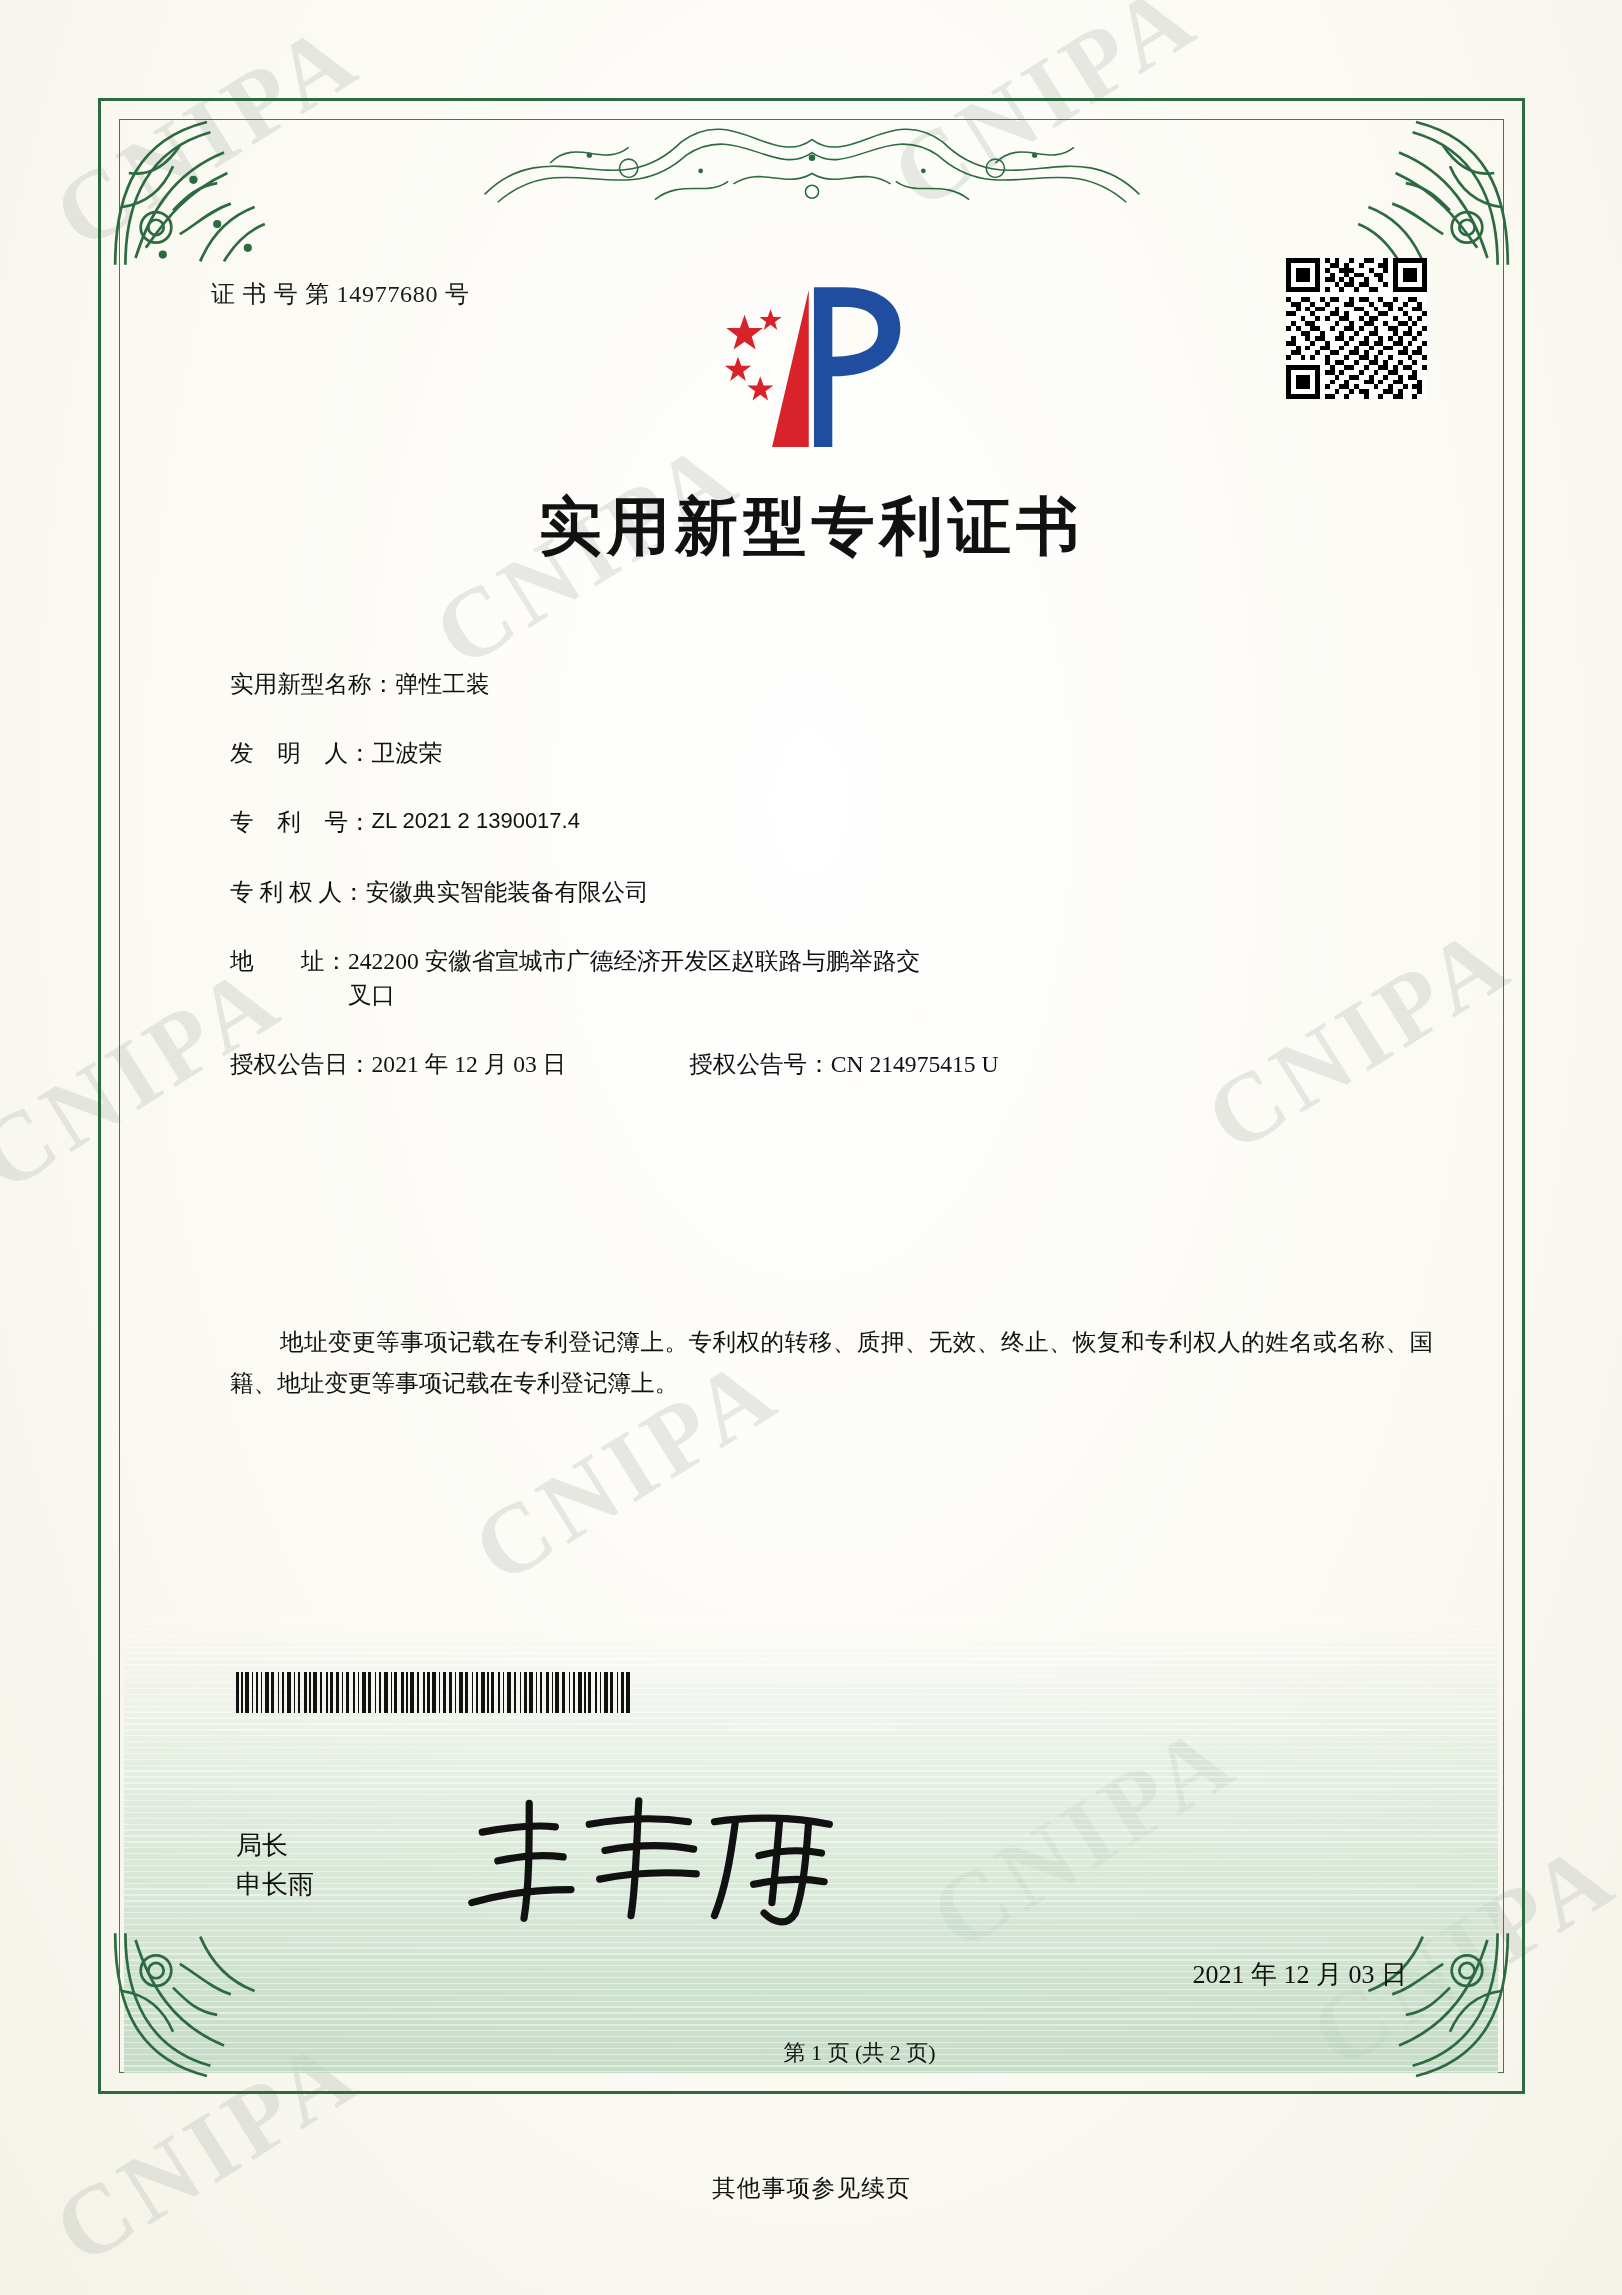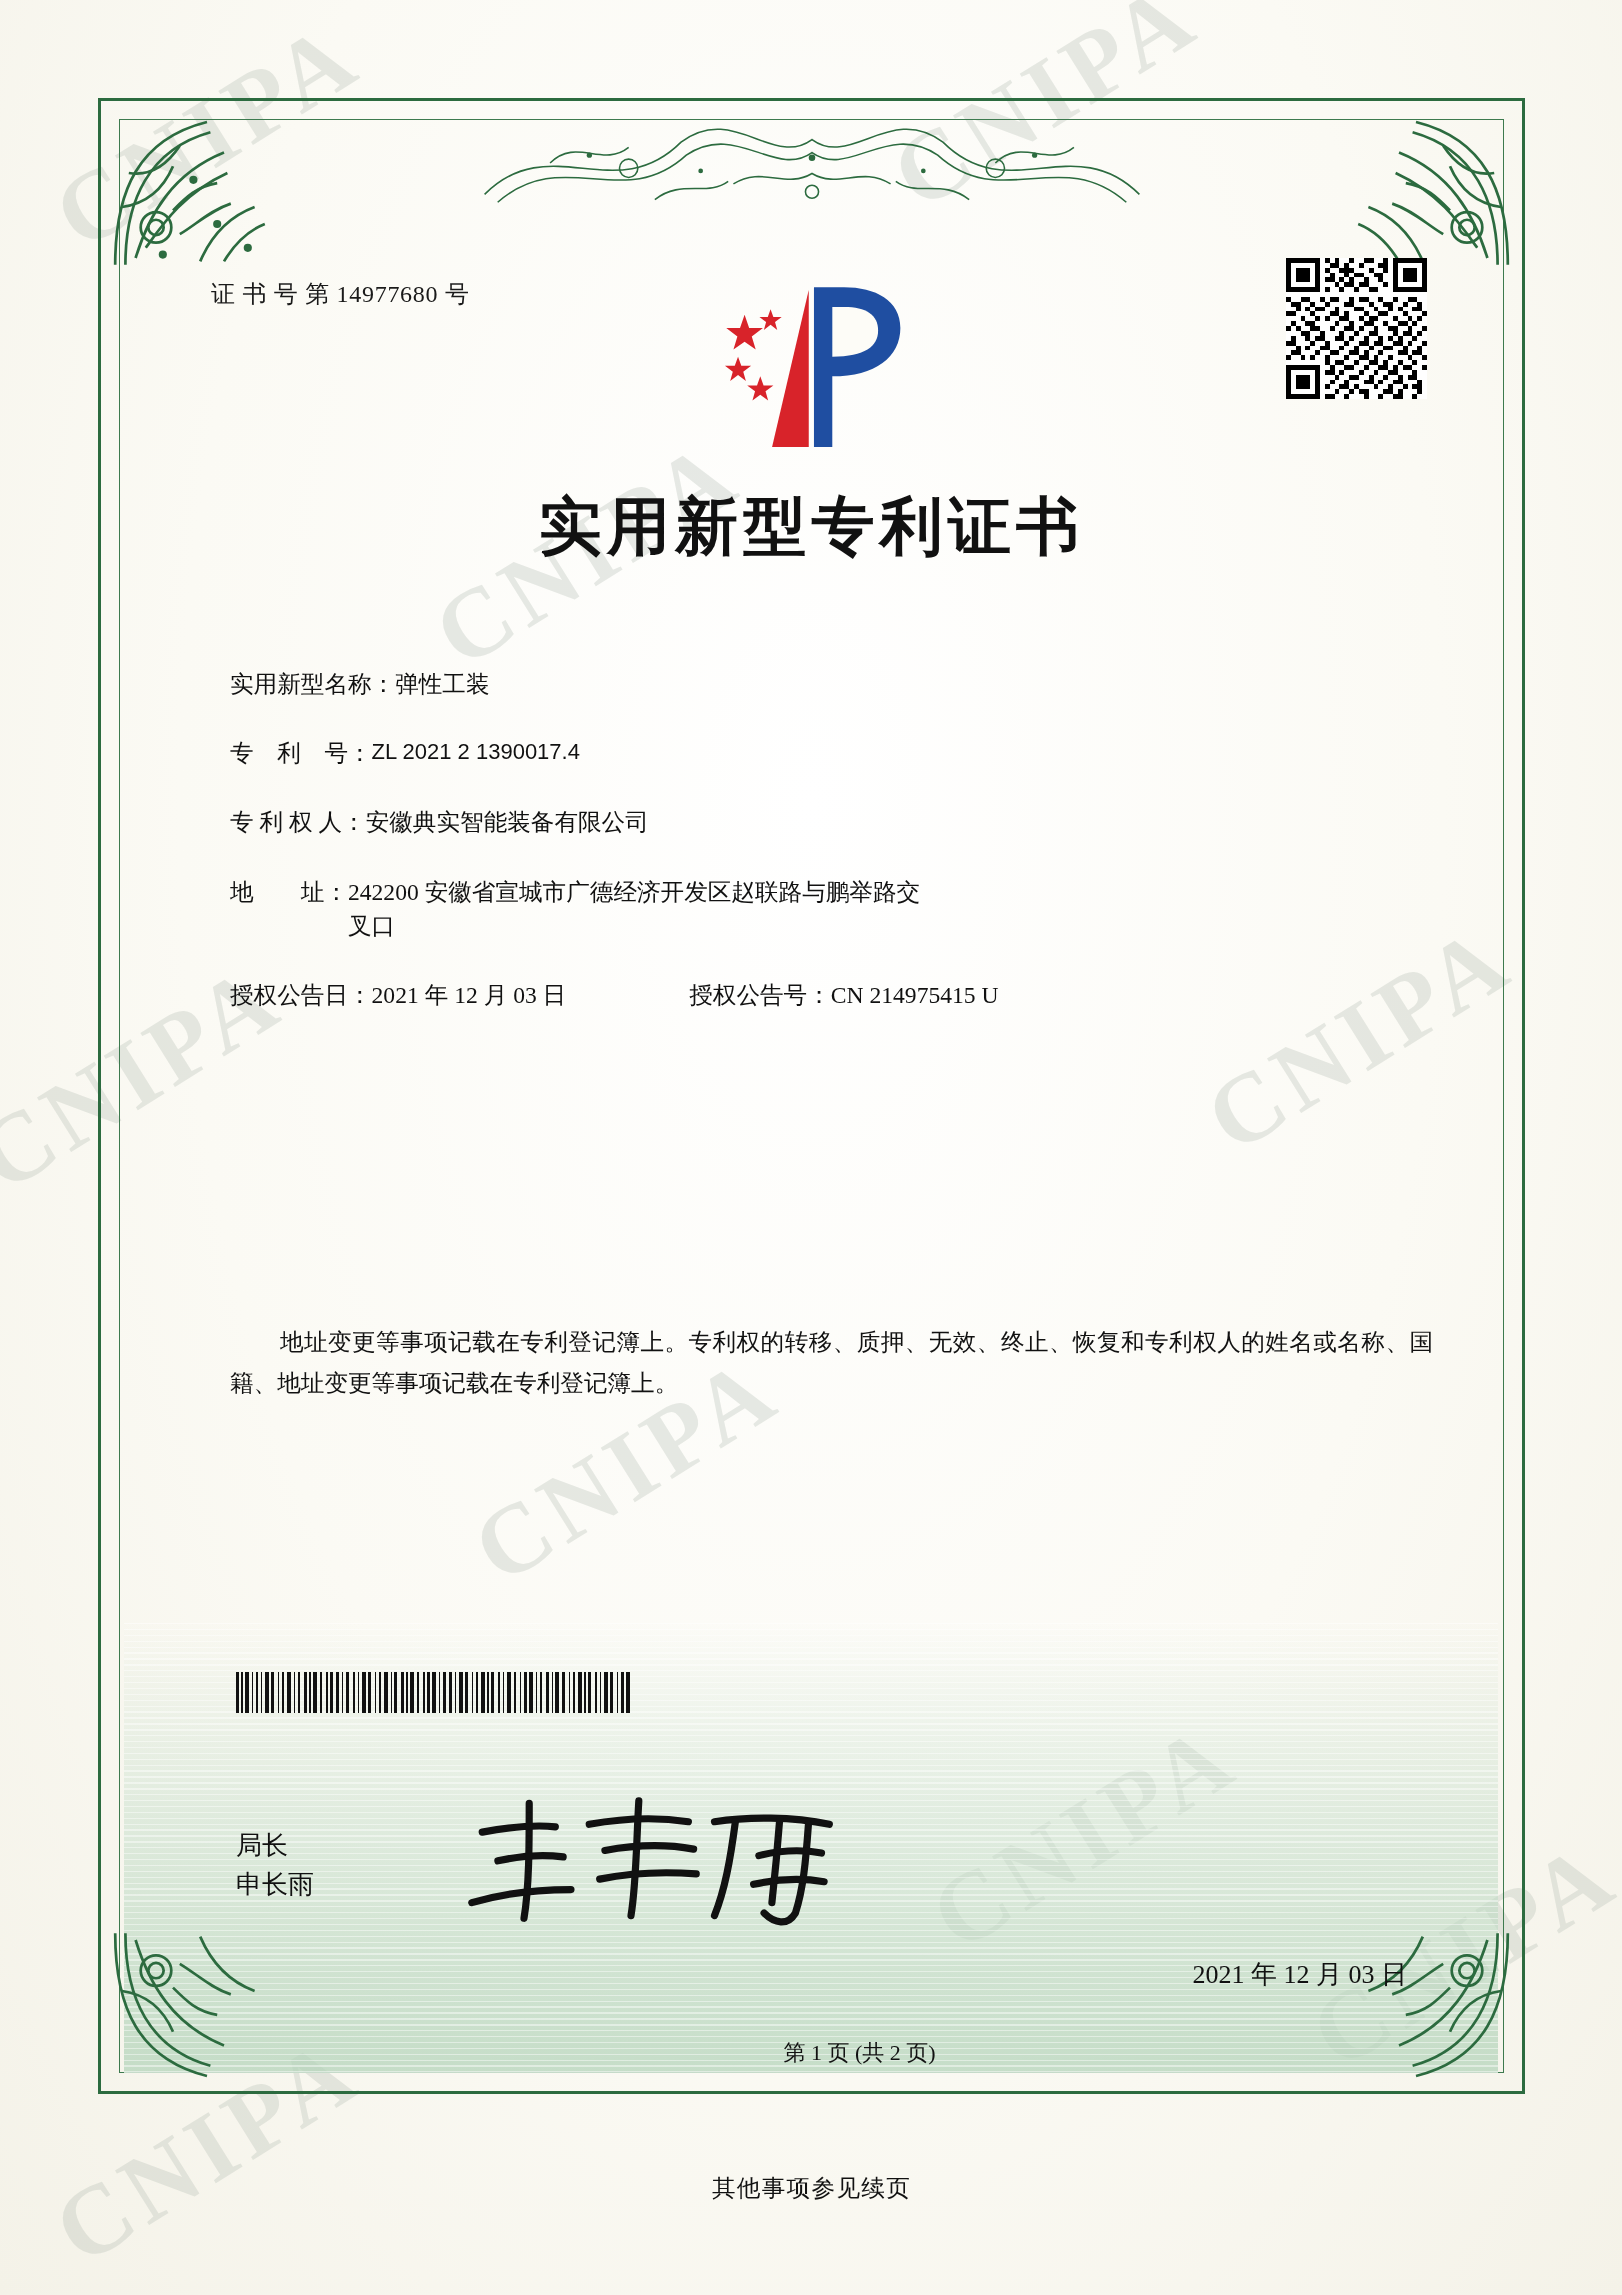--- a/index.html
+++ b/index.html
@@ -599,20 +599,24 @@
 
   <div class="main-title">实用新型专利证书</div>
 
   <div class="fields">
 
     <div class="frow">
       <span class="flabel">实用新型名称：</span>
       <span class="fvalue">弹性工装</span>
     </div>
 
+    <div class="frow">
+      <span class="flabel">发    明    人：</span>
+      <span class="fvalue">卫波荣</span>
+    </div>
 
     <div class="frow">
       <span class="flabel">专    利    号：</span>
       <span class="fvalue mono">ZL 2021 2 1390017.4</span>
     </div>
 
 
     <div class="frow">
       <span class="flabel">专 利 权 人：</span>
       <span class="fvalue">安徽典实智能装备有限公司</span>

